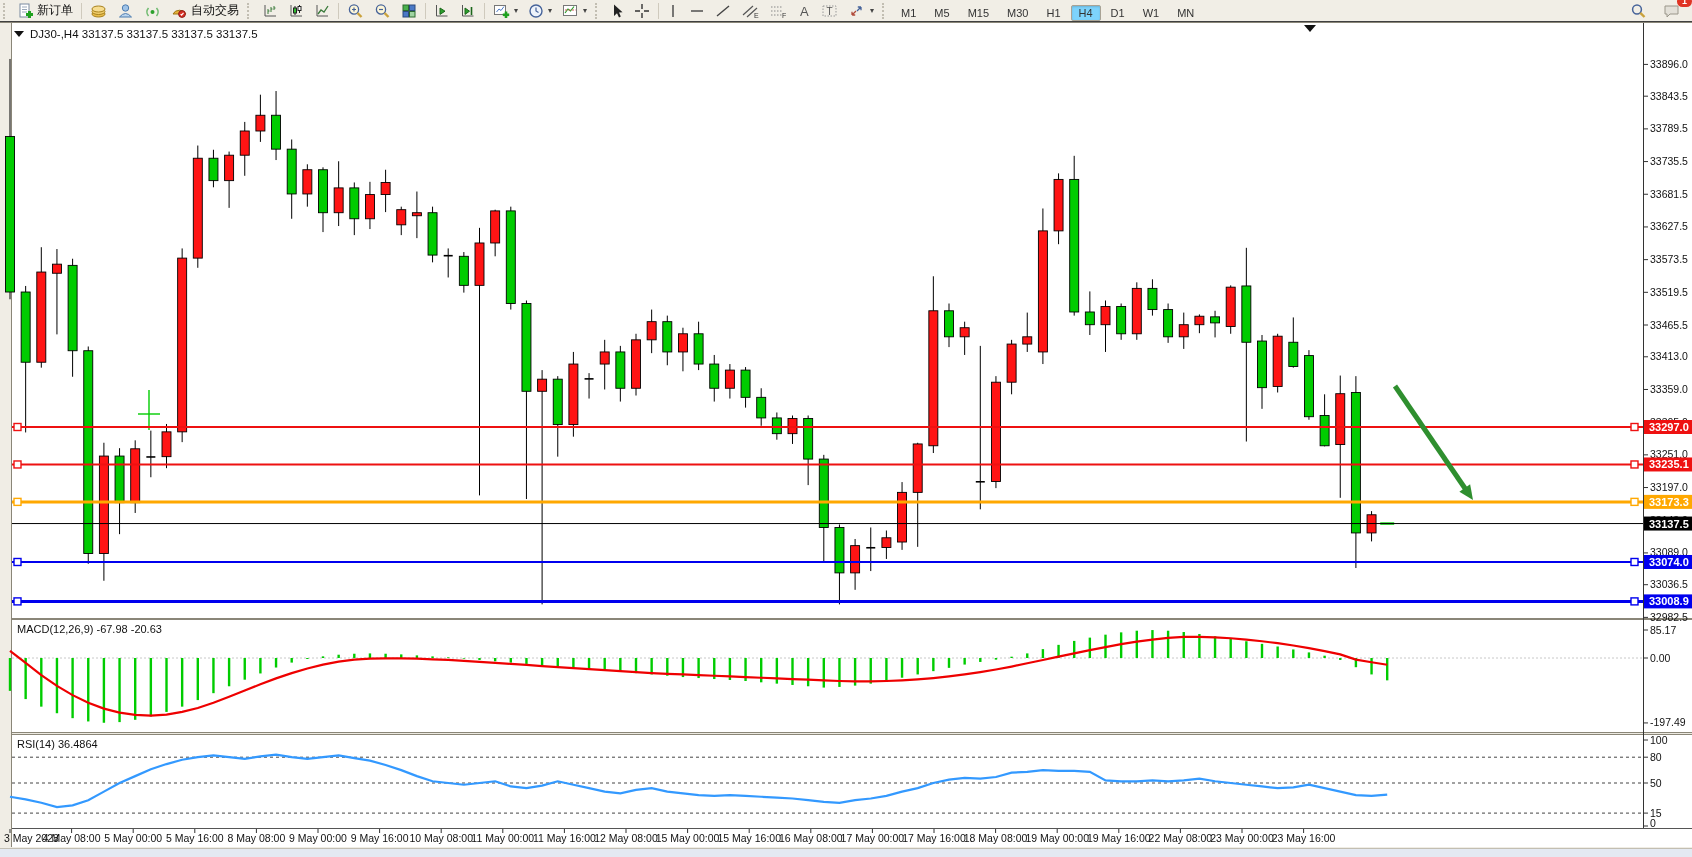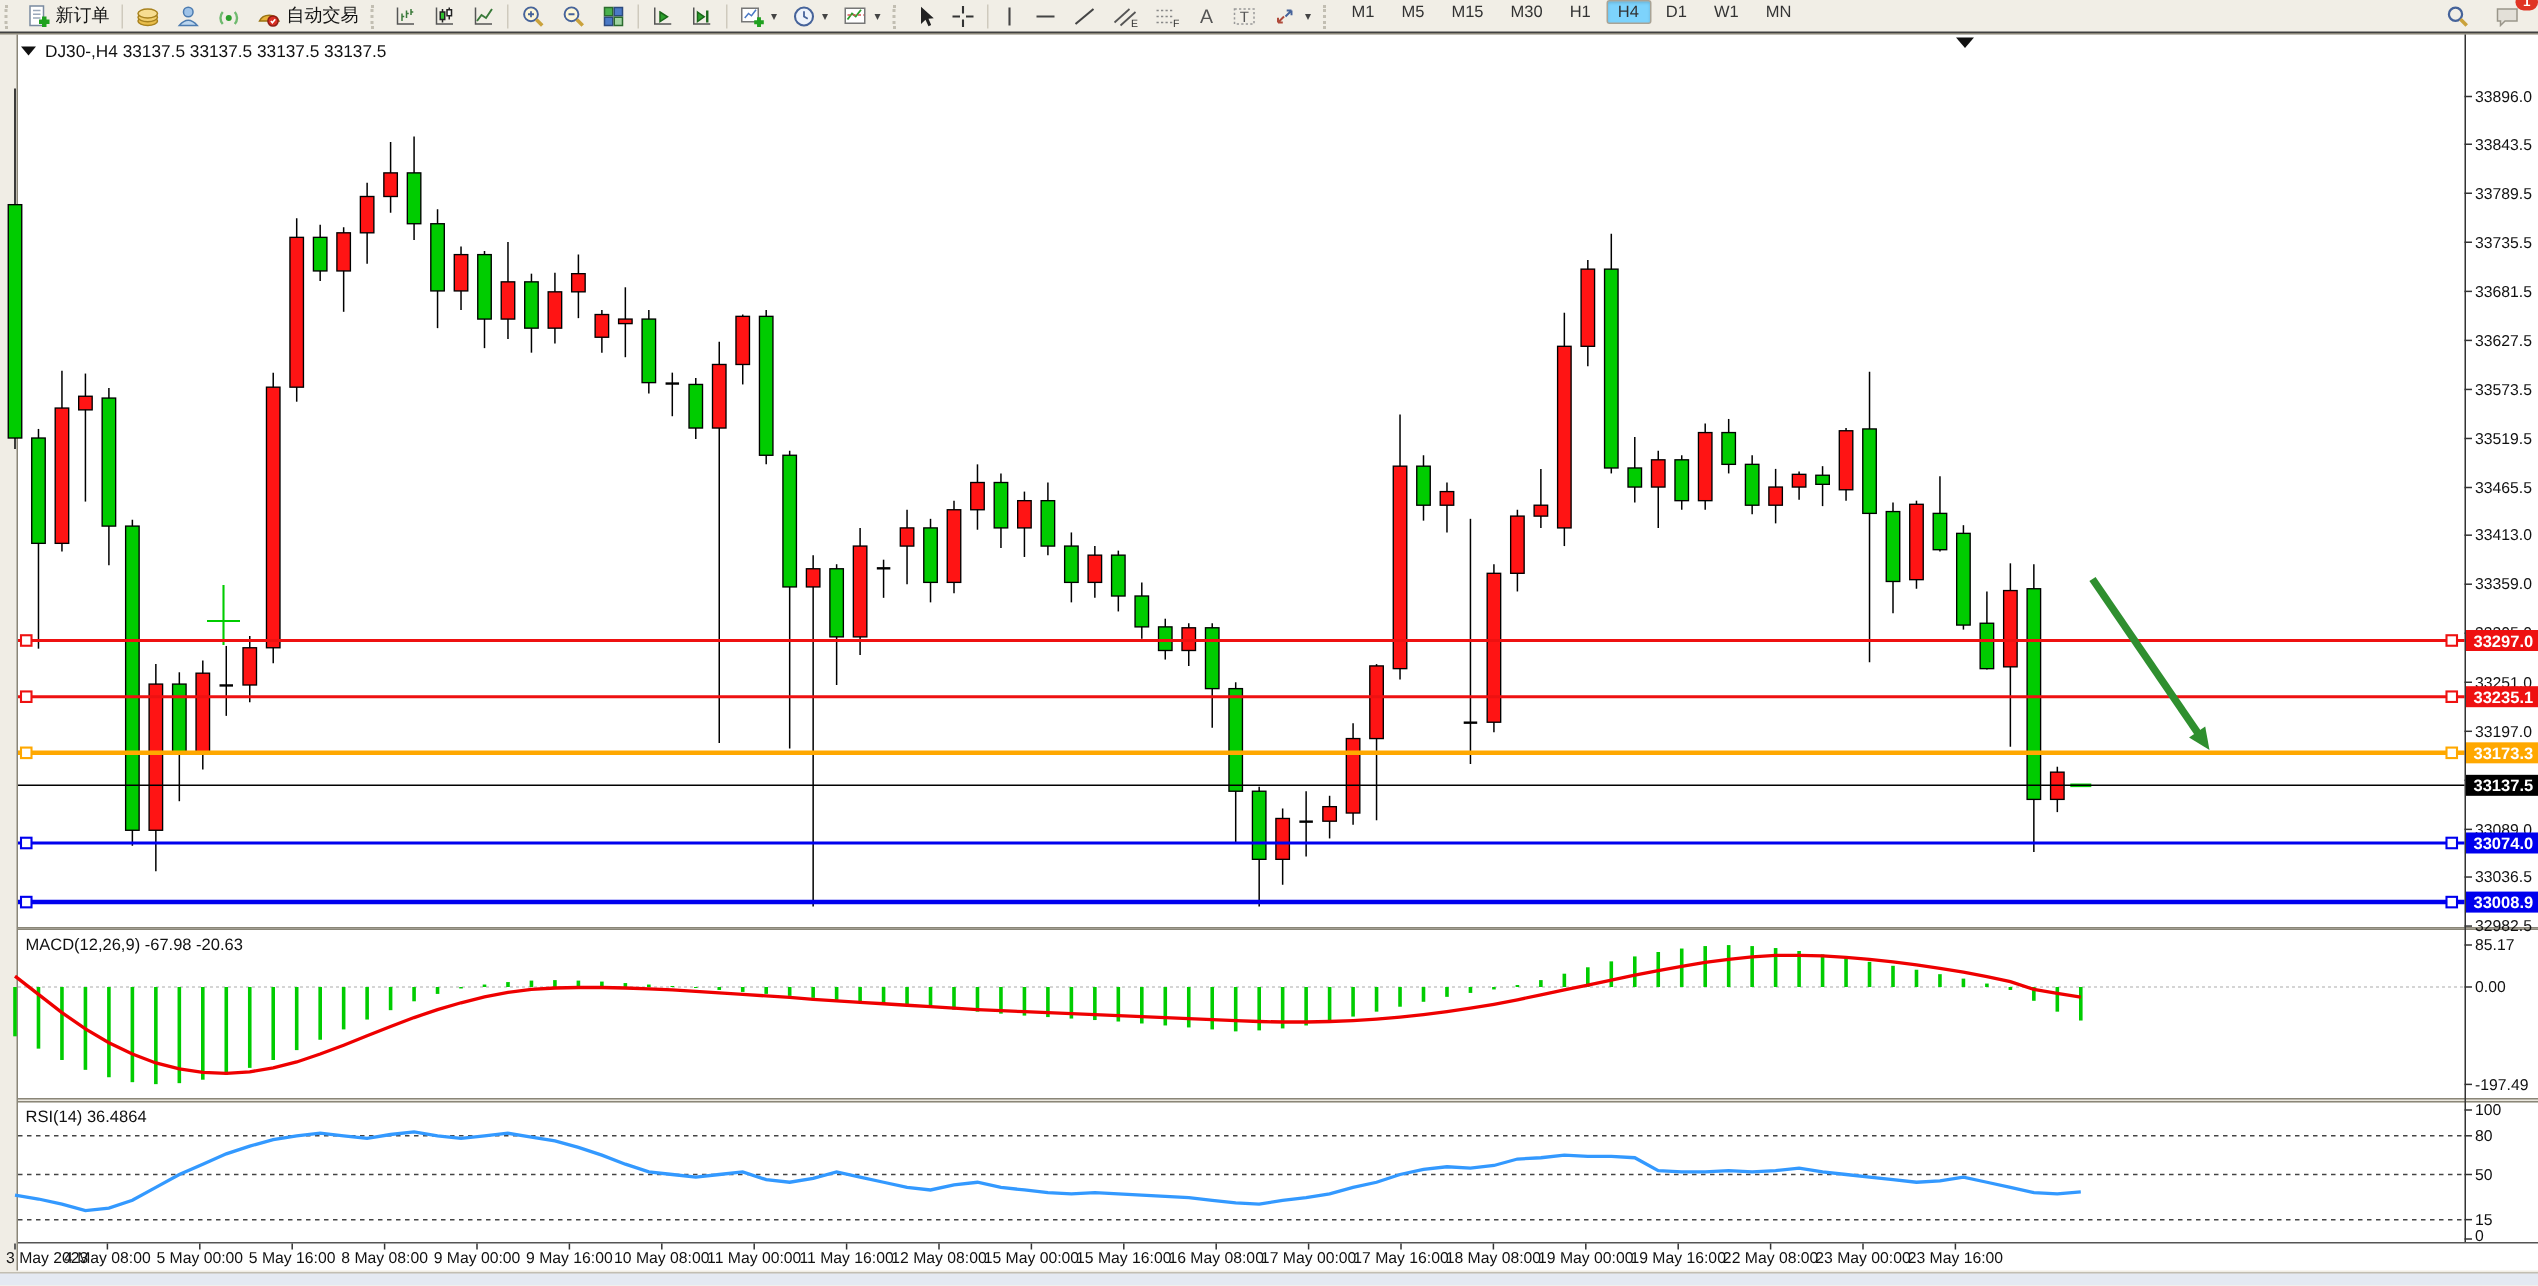--- a/index.html
+++ b/index.html
@@ -5,21 +5,21 @@
   html,body{margin:0;padding:0;background:#f0ede5;font-family:"Liberation Sans","DejaVu Sans",sans-serif;}
   #app{position:relative;width:1692px;height:857px;background:#f0ede5;overflow:hidden;}
   
   #toolbar{position:absolute;left:0;top:0;width:1692px;height:21px;background:#f1eee6;
     border-bottom:1px solid #404040;display:flex;align-items:center;font-size:12px;color:#222;}
   .grip{width:5px;height:16px;margin:0 3px;border-left:2px dotted #c2beb2;}
   .sep{width:1px;height:16px;background:#cfcabd;margin:0 3px;}
   .tbtn{display:flex;align-items:center;gap:3px;height:19px;padding:0 4px;border:1px solid transparent;border-radius:2px;cursor:default;}
   .tbtn svg{display:block;}
   .caret{font-size:8px;color:#444;margin-left:1px;}
-  .tfbar{display:flex;align-items:flex-start;height:21px;}
+  .tfbar{display:flex;align-items:flex-end;height:21px;}
   .tfbtn{padding:1px 7px;margin:0 1px;font-size:11px;color:#333;border:1px solid transparent;border-radius:2px;}
   .tfbtn.active{background:#7dd3fc;border:1px solid #a9a395;box-shadow:inset 0 1px 2px rgba(0,0,0,.15);}
   #tb-right{margin-left:auto;display:flex;align-items:center;padding-right:6px;gap:6px;}
   .badge{position:absolute;top:-5px;right:-7px;background:#e03424;color:#fff;border-radius:8px;
     font-size:9px;line-height:11px;min-width:11px;text-align:center;padding:0 2px;font-weight:bold;}
   .cjk{font-size:12px;color:#111;}
   
   #chartwrap{position:absolute;left:0;top:22px;width:1692px;height:835px;}
   svg text{font-family:"Liberation Sans","DejaVu Sans",sans-serif;}
 </style>

